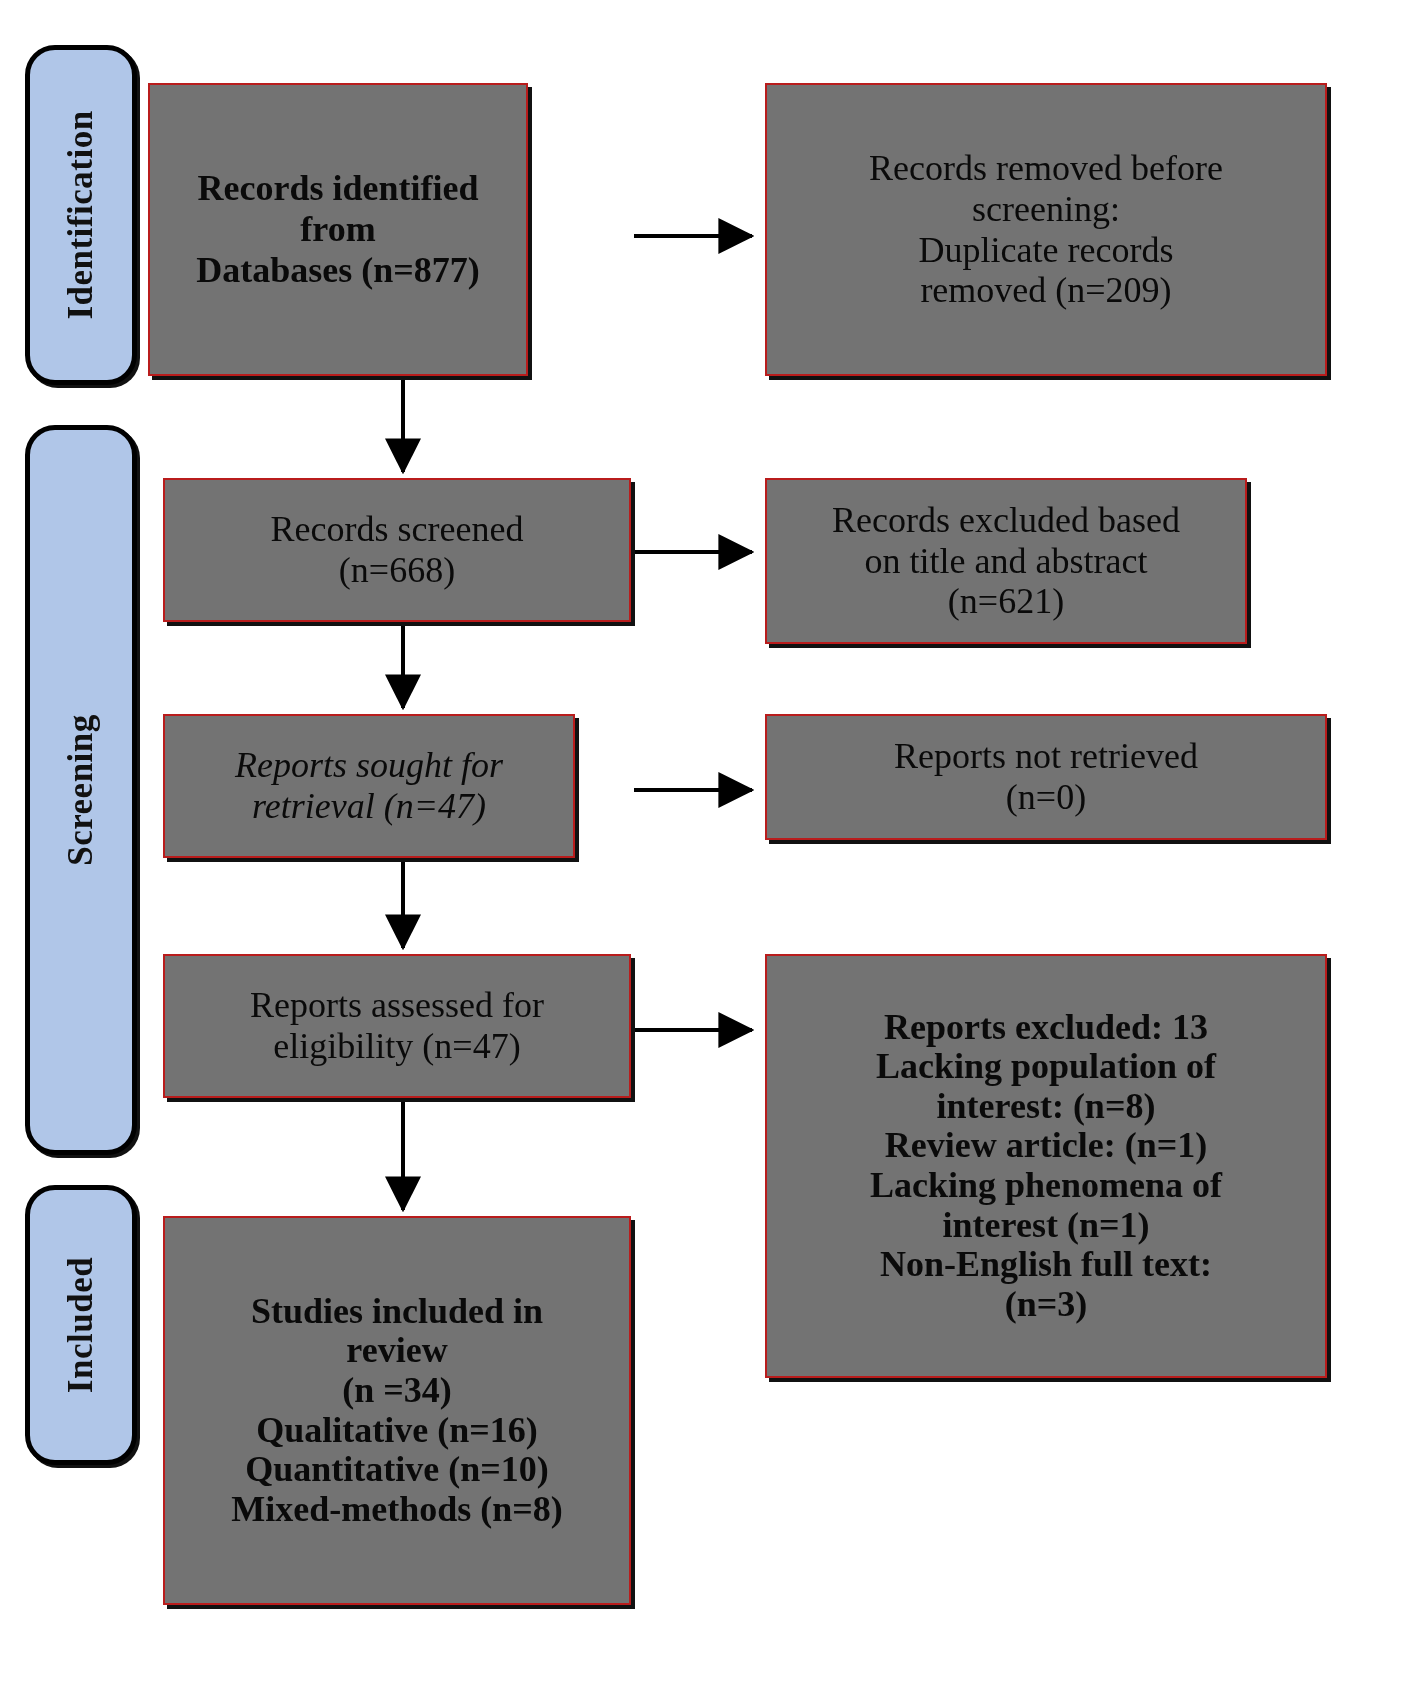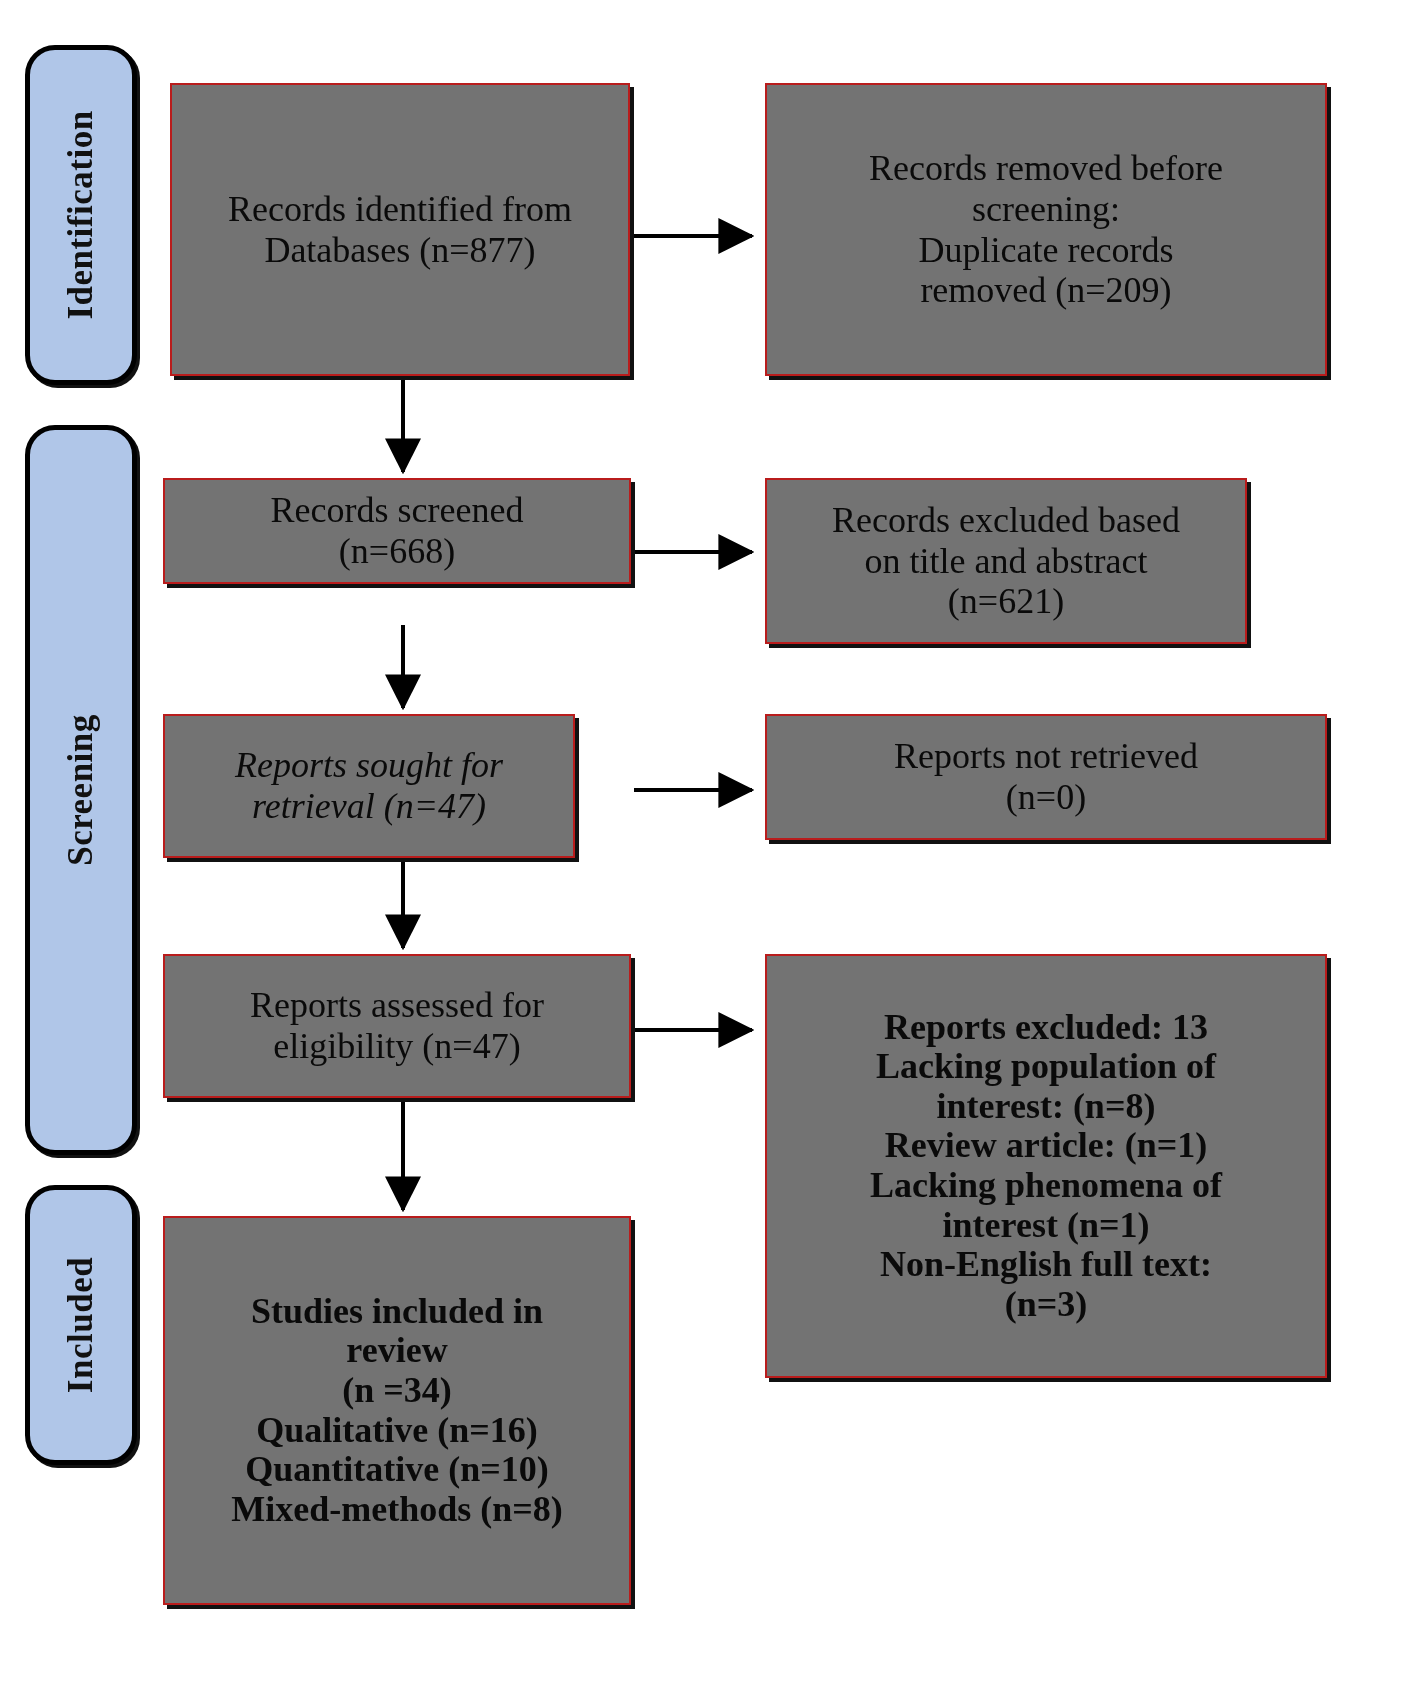--- a/index.html
+++ b/index.html
@@ -107,33 +107,33 @@
 
     <line x1="634" y1="790" x2="752" y2="790" stroke="#000000" stroke-width="4" marker-end="url(#arrowhead)"></line>
 
     <line x1="403" y1="860" x2="403" y2="948" stroke="#000000" stroke-width="4" marker-end="url(#arrowhead)"></line>
 
     <line x1="634" y1="1030" x2="752" y2="1030" stroke="#000000" stroke-width="4" marker-end="url(#arrowhead)"></line>
 
     <line x1="403" y1="1100" x2="403" y2="1210" stroke="#000000" stroke-width="4" marker-end="url(#arrowhead)"></line>
   </svg>
 
-  <div class="flow-box" style="left:170px; top:83px; width:460px; height:293px;">
+  <div class="flow-box" style="left:148px; top:83px; width:380px; height:293px;font-weight:bold;">
     <span class="box-text">Records identified from
 Databases (n=877)</span>
   </div>
 
   <div class="flow-box" style="left:765px; top:83px; width:562px; height:293px;">
     <span class="box-text">Records removed before
 screening:
 Duplicate records
 removed (n=209)</span>
   </div>
 
-  <div class="flow-box" style="left:163px; top:478px; width:468px; height:106px;">
+  <div class="flow-box" style="left:163px; top:478px; width:468px; height:144px;">
     <span class="box-text">Records screened
 (n=668)</span>
   </div>
 
   <div class="flow-box" style="left:765px; top:478px; width:482px; height:166px;">
     <span class="box-text">Records excluded based
 on title and abstract
 (n=621)</span>
   </div>
 

